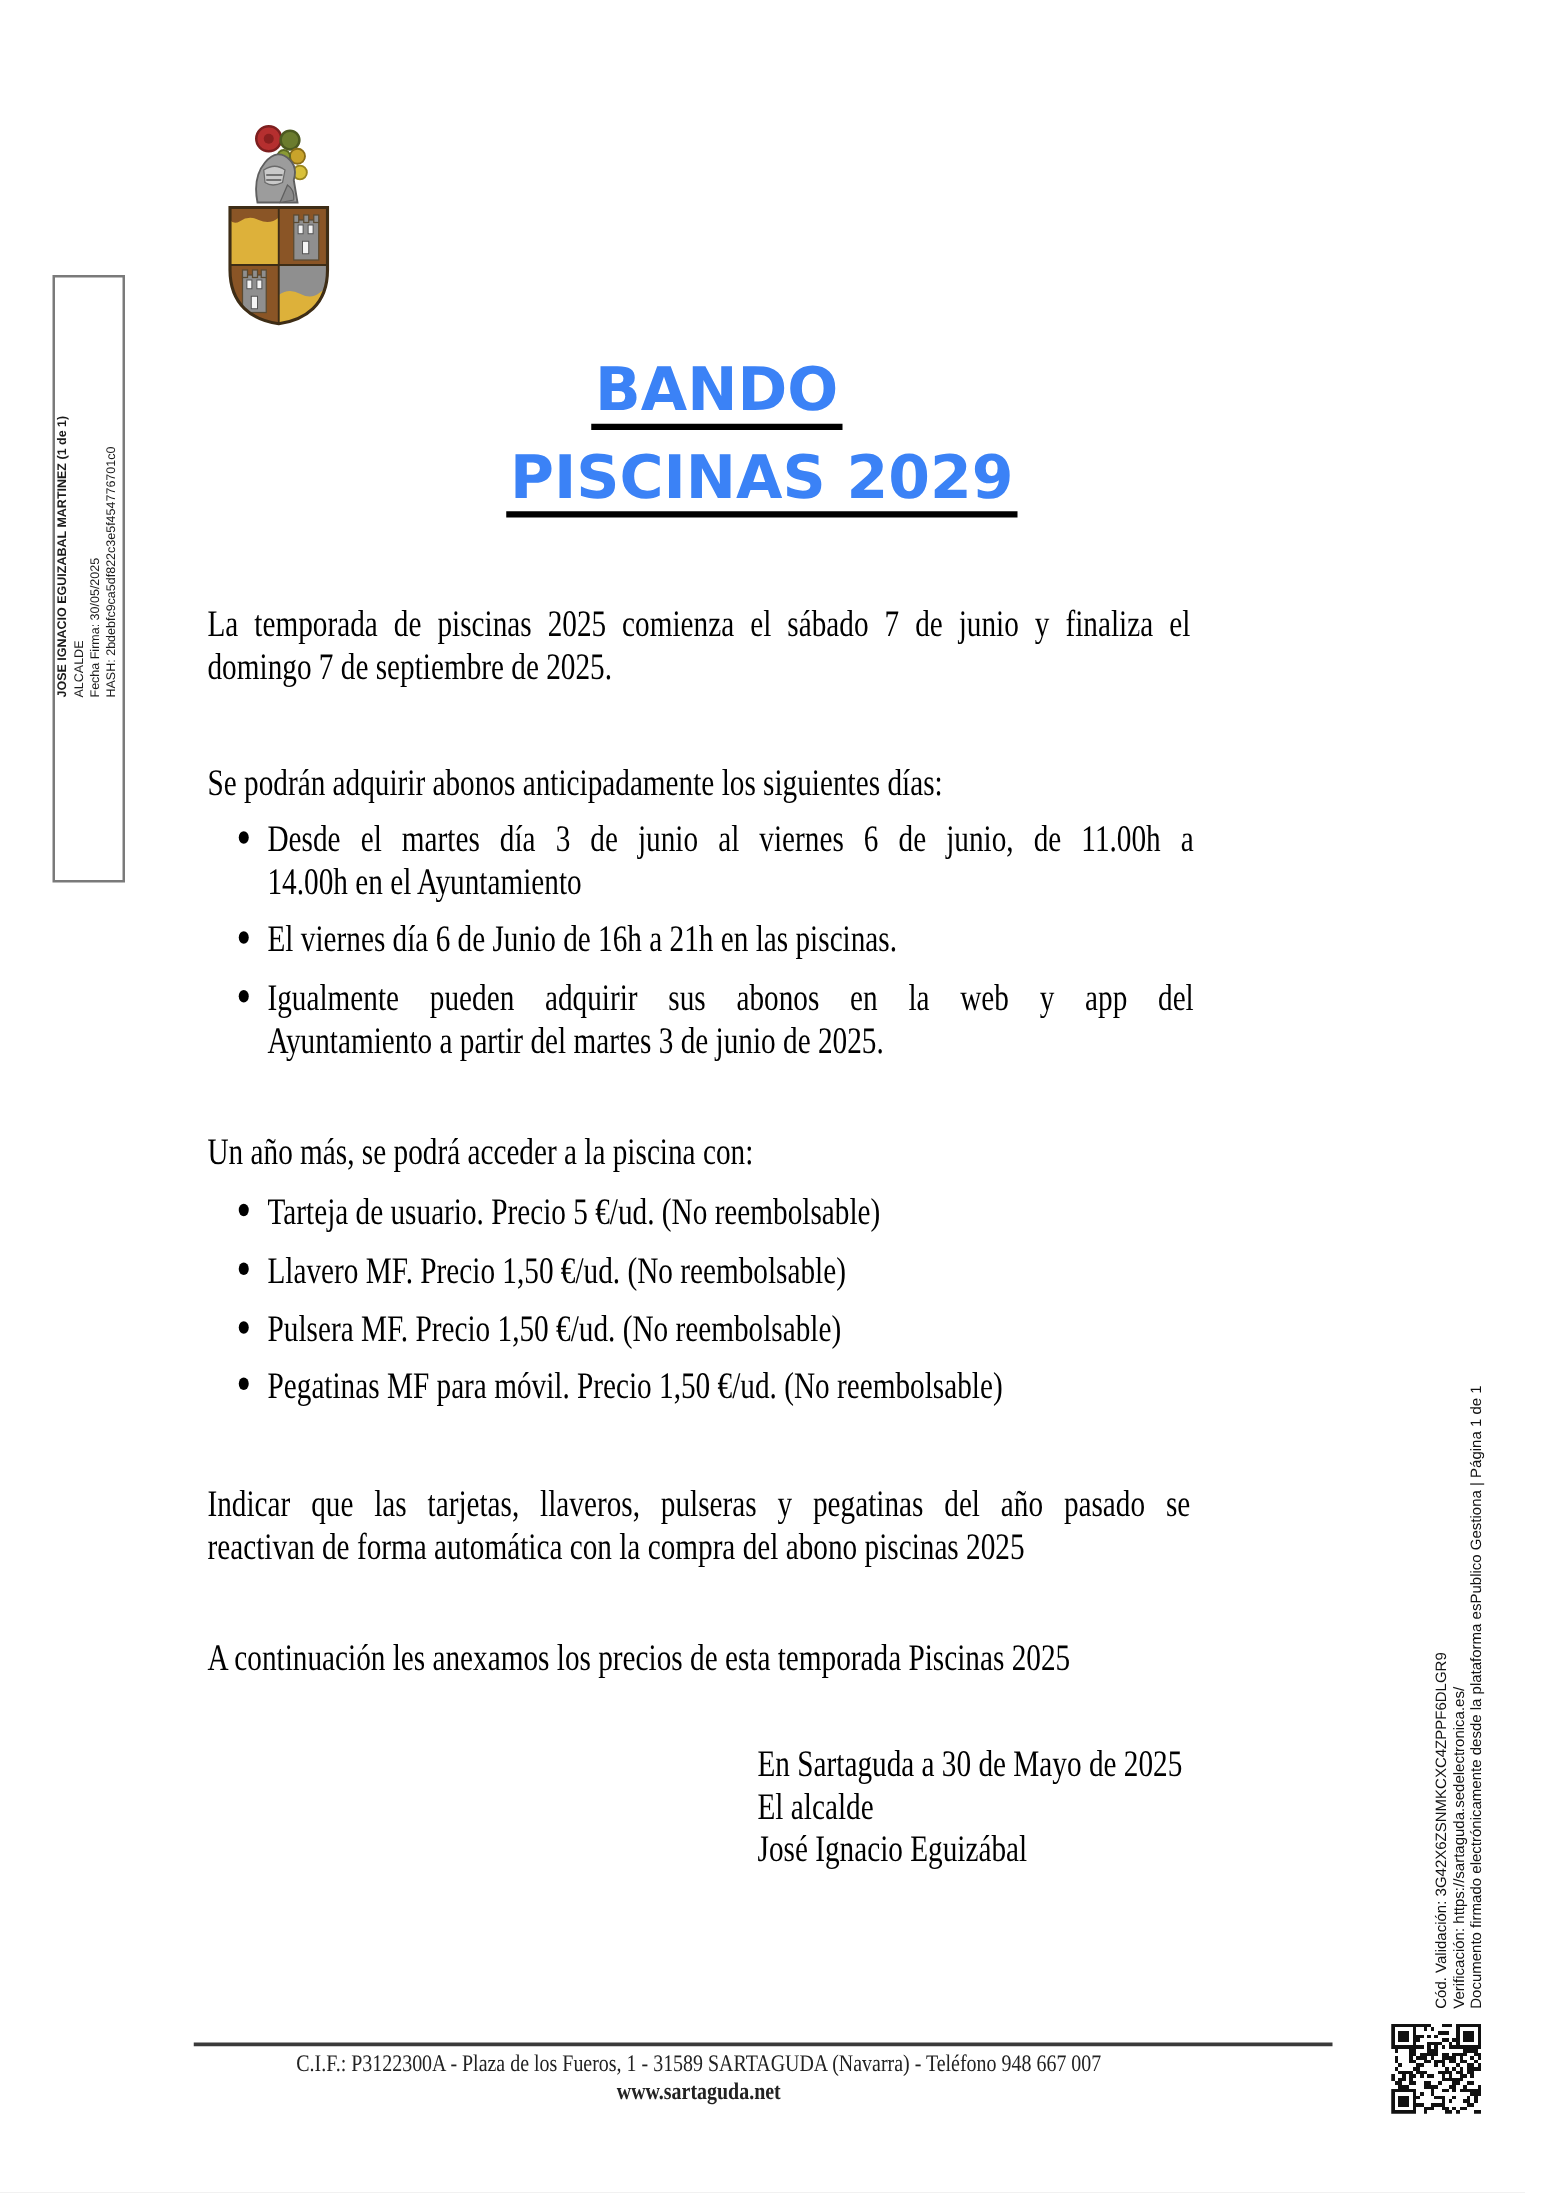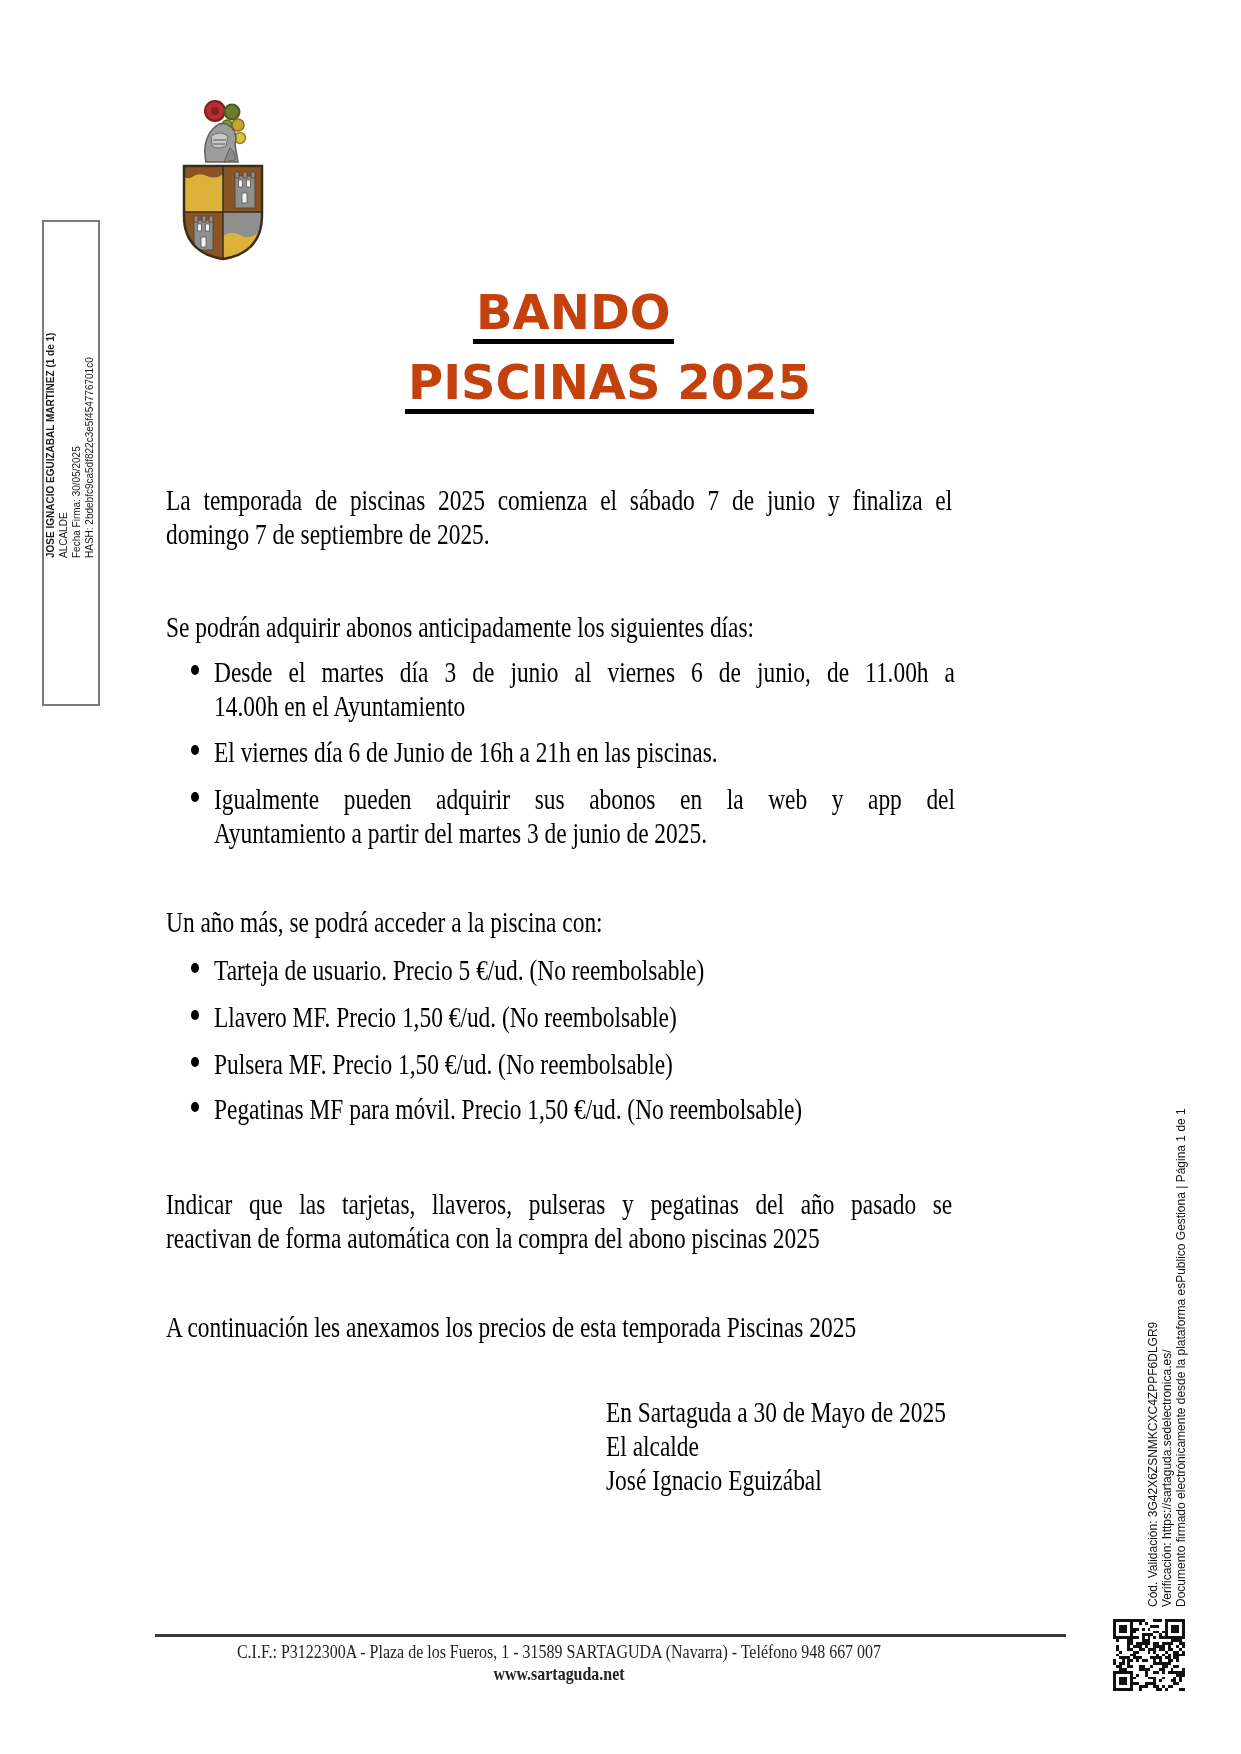--- a/index.html
+++ b/index.html
@@ -16,21 +16,21 @@
     font-family:"Liberation Sans",sans-serif;font-size:10px;line-height:13px;
     color:#1a1a1a;padding-left:148px;box-sizing:border-box;white-space:nowrap;}
   .stamp-rotor .sline{white-space:nowrap;}
   .stamp-rotor .sbold{font-weight:bold;}
 
   
   .coat{position:absolute;left:178px;top:96px;width:90px;height:166px;}
 
   
   .title-line{position:absolute;font-family:"DejaVu Sans","Liberation Sans",sans-serif;
-    font-weight:bold;color:#c2410c;line-height:1;}
+    font-weight:bold;color:#3b82f6;line-height:1;}
   .title-line .u{display:inline-block;padding:0 3px 3px 3px;border-bottom:5px solid #000;}
   .t1{left:473px;top:288px;font-size:48px;}
   .t2{left:405px;top:358px;font-size:48px;}
 
   
   .tblock{position:absolute;font-size:30px;line-height:34px;color:#000;
     transform:scaleX(0.78);transform-origin:0 0;}
   .ptxt{left:166px;width:1008px;}
   .btxt{left:214px;width:950px;}
   .ln{text-align:left;}
@@ -125,21 +125,21 @@
       <path d="M33 40 Q42 34 50 40 L48 50 Q40 54 34 50 Z" fill="#c9c9c9" stroke="#6a6a6a" stroke-width="1"></path>
       <path d="M35 44 H48 M35 48 H47" stroke="#555" stroke-width="1.2" fill="none"></path>
       <path d="M52 52 Q58 56 57 64 L46 66 Z" fill="#8a8a8a" stroke="#5f5f5f" stroke-width="1"></path>
     </g>
   </svg>
 
   <div class="title-line t1">
     <span class="u">BANDO</span>
   </div>
   <div class="title-line t2">
-    <span class="u">PISCINAS 2025</span>
+    <span class="u">PISCINAS 2029</span>
   </div>
 
   <div class="closing" id="closing">
       <div>En Sartaguda a 30 de Mayo de 2025</div>
       <div>El alcalde</div>
       <div>José Ignacio Eguizábal</div>
     </div>
 
   <div class="footer-rule"></div>
   <div class="fline f1">C.I.F.: P3122300A - Plaza de los Fueros, 1 - 31589 SARTAGUDA (Navarra) - Teléfono 948 667 007</div>

